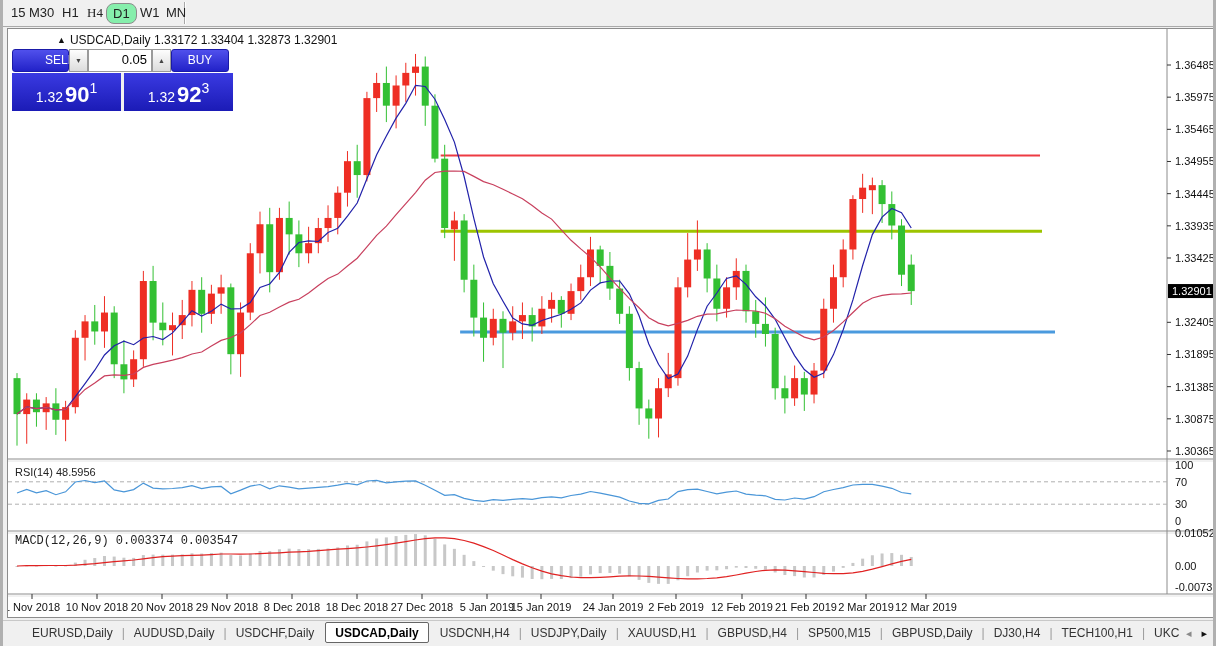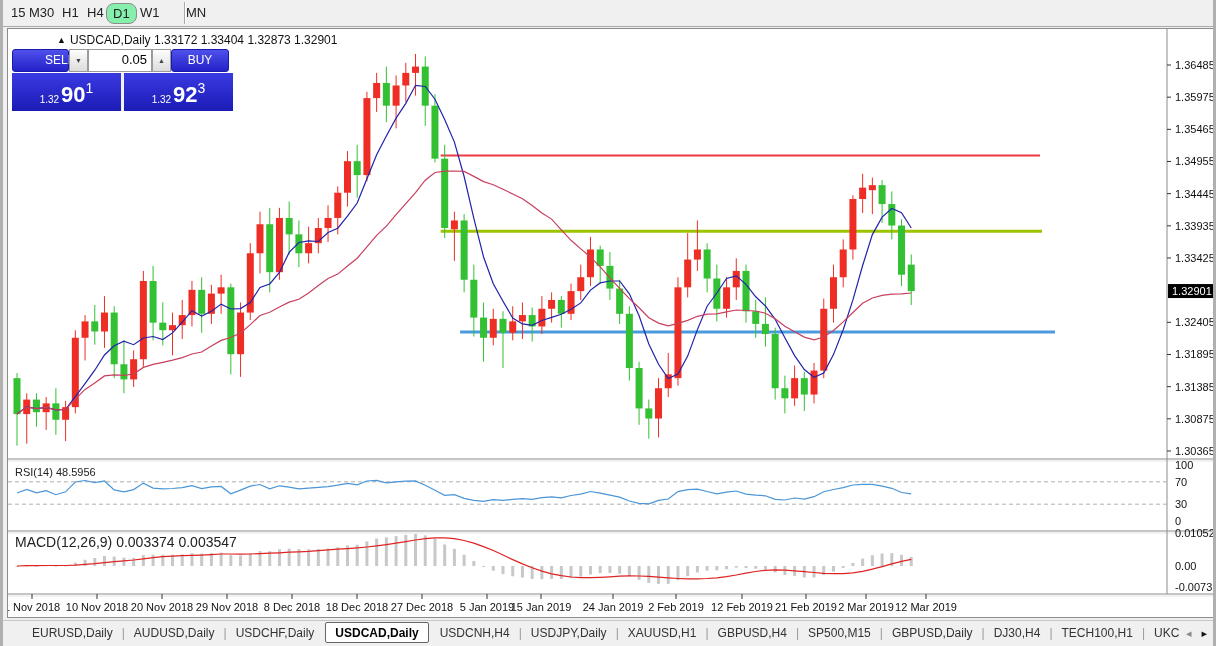--- a/index.html
+++ b/index.html
@@ -15,36 +15,36 @@
   .tfbtn.active{background:#86efac;border:1px solid #8c8c8c;border-radius:8px;}
   .tbsep{position:absolute;top:2px;left:181px;width:2px;height:22px;
          border-left:1px solid #a8a8a8;border-right:1px solid #fff;}
   
   #chartwin{position:absolute;left:4px;top:28px;width:1208px;height:590px;background:#fff;
             border:1px solid #8c8c8c;}
   #chartsvg{position:absolute;left:0;top:0;}
   #charttitle{position:absolute;left:10px;top:4px;font-size:12px;color:#111;white-space:pre;margin-left:39px;}
   #charttitle .tri{font-size:9px;position:relative;top:-1px;margin-right:4px;}
   #rsilabel{position:absolute;left:7px;top:437px;font-size:11px;color:#222;}
-  #macdlabel{position:absolute;left:7px;top:505px;font-size:14px;color:#222;}
+  #macdlabel{position:absolute;left:7px;top:505px;font-size:12px;color:#222;font-family:Liberation Mono, monospace;}
   
   #tradepanel{position:absolute;left:4px;top:20px;width:221px;}
   #tp-row1{display:flex;height:23px;}
   .tpbtn{background:linear-gradient(#5050ec,#2222c8);color:#fff;font-size:12px;
          text-align:center;line-height:21px;border:1px solid #1a1aa8;border-radius:3px;}
   #sellbtn{width:57px;padding-left:32px;}
   #buybtn{width:58px;}
   .spin{width:19px;background:linear-gradient(#fdfdfd,#dcdcdc);border:1px solid #9a9a9a;
         font-size:7px;color:#444;text-align:center;line-height:21px;}
   #volbox{width:64px;background:#fff;border:1px solid #9a9a9a;font-size:13px;color:#000;
           text-align:right;padding:2px 4px 12px 0;}
   #tp-row2{display:flex;margin-top:1px;height:38px;}
   .pricebox{width:109px;background:linear-gradient(#3a3ae2,#1b1bb6);color:#fff;
             display:flex;align-items:flex-end;justify-content:center;padding-bottom:3px;}
-  .pricebox .sm{font-size:10px;margin:0 2px 3px 0;}
+  .pricebox .sm{font-size:14px;margin:0 2px 3px 0;}
   .pricebox .big{font-size:22px;line-height:26px;font-weight:bold;}
   .pricebox .sup{font-size:14px;position:relative;top:-12px;}
   #pbgap{width:3px;background:#f0f0f0;}
   
   #tabbar{position:absolute;left:0;top:620px;width:100%;height:26px;background:#f0f0f0;
           border-top:1px solid #c8c8c8;white-space:nowrap;overflow:hidden;padding-left:20px;}
   .symtab{display:inline-block;font-size:12px;color:#333;padding:4px 9px 3px 9px;cursor:default;}
   .symtab.active{background:#fff;border:1px solid #666;border-radius:2px;font-weight:bold;
                  color:#000;margin:1px 2px 0 2px;padding:3px 9px 2px 9px;}
   .tabsep{display:inline-block;color:#999;font-size:12px;}
@@ -57,24 +57,24 @@
 <body>
 
 <div id="app">
 
   <div id="topbar">
 
     <div class="tbsep"></div>
   <div class="tfbtn" style="left: 2px;">15</div>
       <div class="tfbtn" style="left: 20px;">M30</div>
       <div class="tfbtn" style="left: 53px;">H1</div>
-      <div class="tfbtn" style="left: 78px;">H4</div>
+      <div class="tfbtn" style="left: 78px; font-family: Liberation Serif, serif;">H4</div>
       <div class="tfbtn active" style="left: 103px;">D1</div>
       <div class="tfbtn" style="left: 131px;">W1</div>
-      <div class="tfbtn" style="left: 157px; margin-left: 20px;">MN</div>
+      <div class="tfbtn" style="left: 157px;">MN</div>
     </div>
 
   <div id="chartwin">
     <svg id="chartsvg" width="1206" height="588" viewBox="0 0 1206 588">
         <rect x="0" y="0" width="1159" height="430" fill="#ffffff"></rect>
         <line x1="0" y1="430" x2="1206" y2="430" stroke="#8c8c8c" stroke-width="1"></line>
         <line x1="0" y1="432" x2="1206" y2="432" stroke="#e4e4e4" stroke-width="1"></line>
         <rect x="0" y="428" width="1206" height="6" fill="transparent"></rect>
         <line x1="0" y1="502" x2="1206" y2="502" stroke="#8c8c8c" stroke-width="1"></line>
         <line x1="0" y1="504" x2="1206" y2="504" stroke="#e4e4e4" stroke-width="1"></line>

